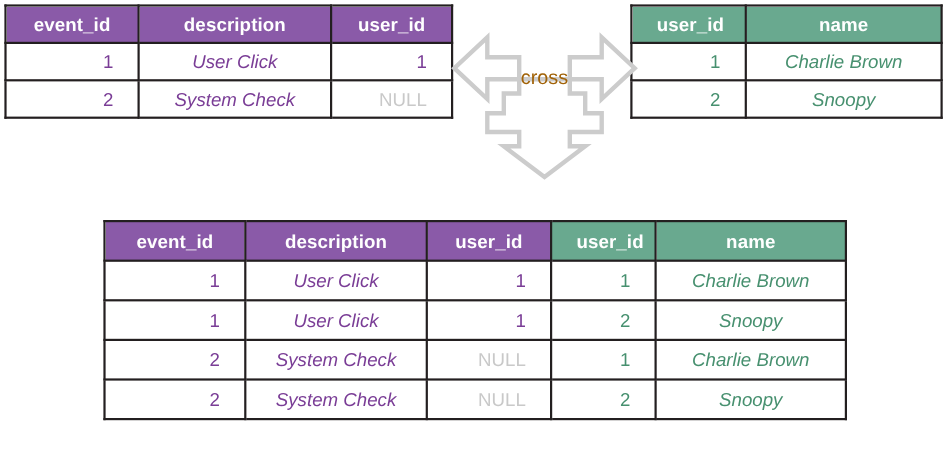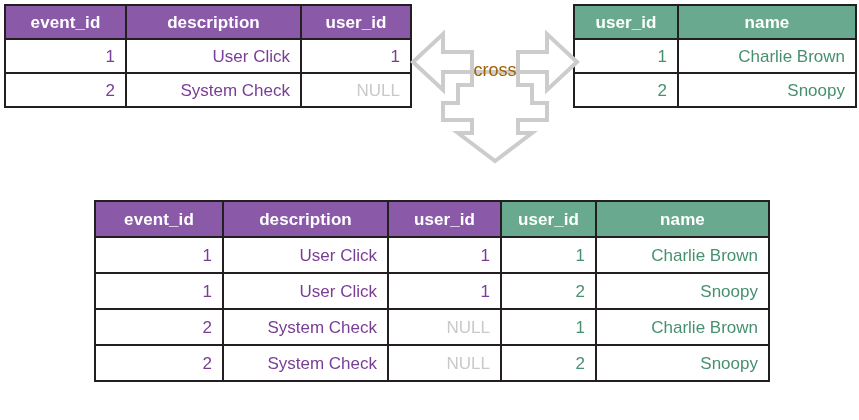--- a/index.html
+++ b/index.html
@@ -17,21 +17,21 @@
   }
 
   .tbl {
     position: absolute;
     border-collapse: collapse;
     table-layout: fixed;
     border: 2px solid #231f20;
   }
   .tbl th, .tbl td {
     border: 2px solid #231f20;
-    padding: 0 10px;
+    padding: 0 22px;
     height: 34px;
     box-sizing: border-box;
     font-size: 17px;
     line-height: 1;
     white-space: nowrap;
     overflow: hidden;
   }
   .tbl th {
     color: #ffffff;
     font-weight: bold;
@@ -47,21 +47,21 @@
   th.hp { background: #8a5aa8; }
   th.hg { background: #69a98f; }
 
   
   td.cp  { color: #7a3d96; }
   td.cg  { color: #47906f; }
   td.cnull { color: #c9c9c9; }
 
   
   .num  { text-align: right; }
-  .txt  { text-align: right; }
+  .txt  { text-align: center; font-style: italic; }
 
   
   #events-table { left: 4px;  top: 4px;  width: 406px; }
   #events-table col.c0 { width: 121px; }
   #events-table col.c1 { width: 175px; }
   #events-table col.c2 { width: 110px; }
 
   #users-table { left: 573px; top: 4px; width: 282px; }
   #users-table col.c0 { width: 104px; }
   #users-table col.c1 { width: 178px; }

